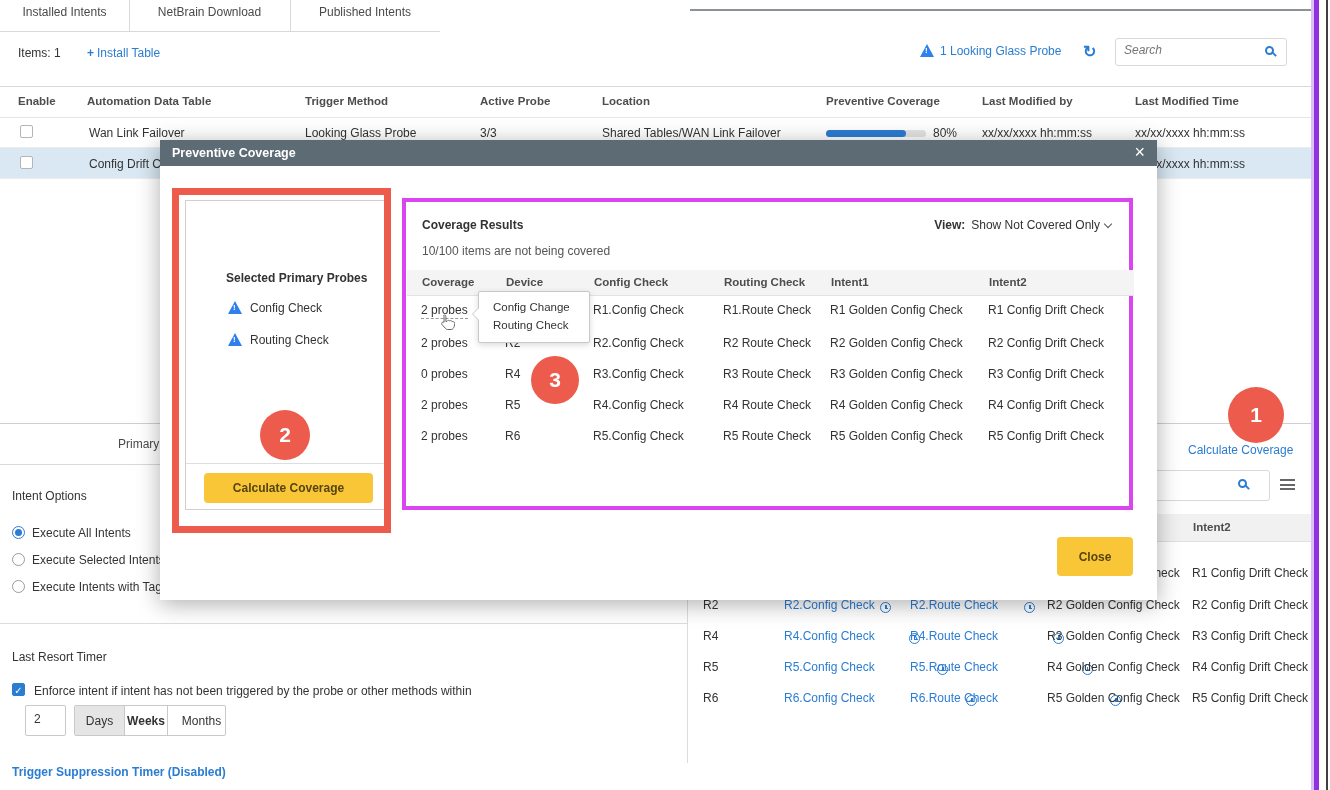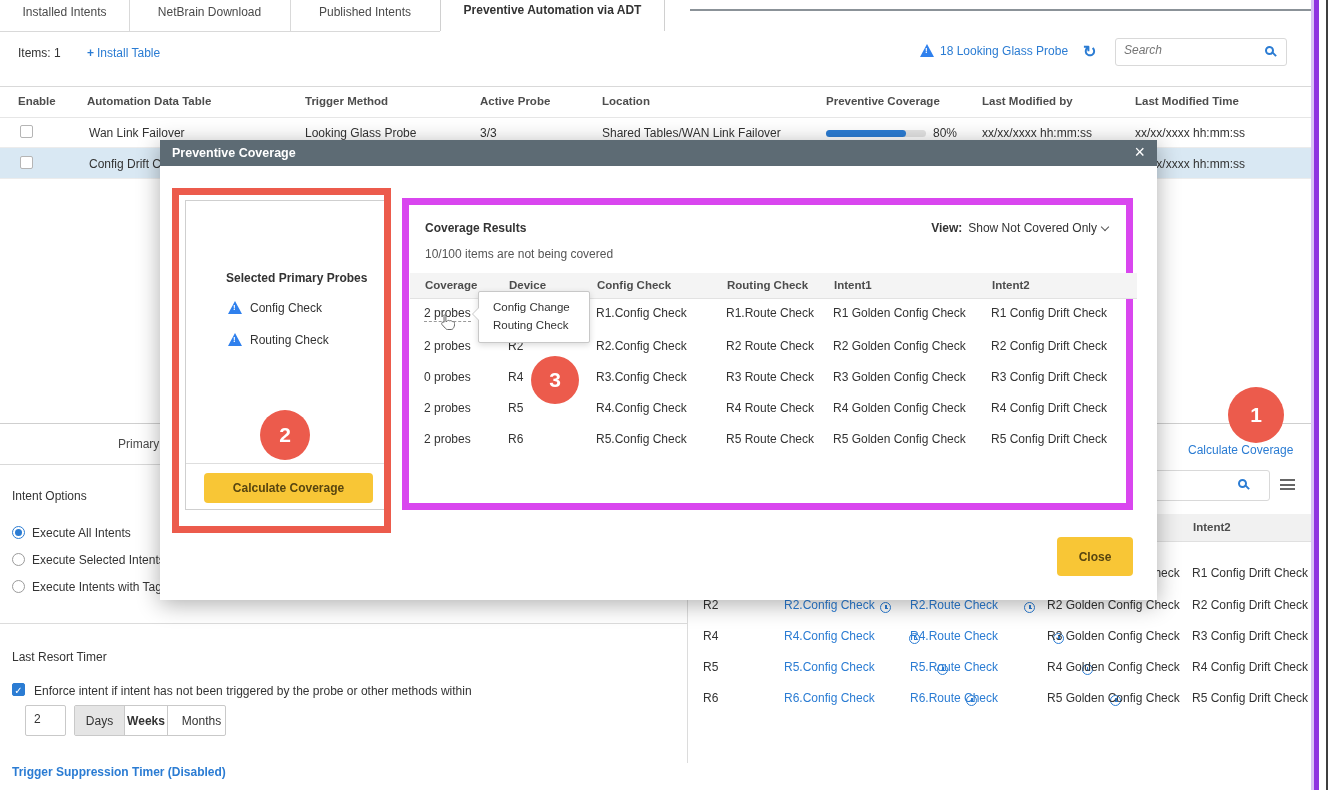--- a/index.html
+++ b/index.html
@@ -37,33 +37,32 @@
 </style>
 </head>
 <body>
 
 <div id="screen">
 
   <div class="a" style="left:0;top:0;width:1330px;height:31px;">
     <div class="a tab-label" style="left:0;top:0;width:129px;height:31px;text-align:center;padding-top:5px;"><span>Installed Intents</span></div>
     <div class="a tab-label" style="left:129px;top:0;width:161px;height:31px;text-align:center;padding-top:5px;"><span>NetBrain Download</span></div>
     <div class="a tab-label" style="left:290px;top:0;width:150px;height:31px;text-align:center;padding-top:5px;"><span>Published Intents</span></div>
-    <div class="a" style="left:440px;top:0;width:225px;height:31px;text-align:center;padding-top:3px;background:#fff;border-left:1px solid #d0d0d0;border-right:1px solid #d0d0d0;color:#333;font-weight:600;"><span>Preventive Automation via ADT</span></div>
     <div class="vline" style="left:129px;top:0;height:31px;"></div>
     <div class="vline" style="left:290px;top:0;height:31px;"></div>
     <div class="hline" style="left:0;top:31px;width:440px;"></div>
     <div class="a" style="left:690px;top:9px;width:624px;height:2px;background:#8b9298;"></div>
   </div>
 
   <div class="a cell" style="left:18px;top:46px;">Items: 1</div>
   <div class="a" style="left:87px;top:46px;cursor:pointer;">
     <span class="link" style="font-weight:700;margin-right:3px;">+</span><span class="link">Install Table</span>
   </div>
   <div class="a" style="left:920px;top:44px;cursor:pointer;">
-    <span class="warn" style="vertical-align:-2px;margin-right:6px;"><i>!</i></span><span class="link">18 Looking Glass Probe</span>
+    <span class="warn" style="vertical-align:-2px;margin-right:6px;"><i>!</i></span><span class="link">1 Looking Glass Probe</span>
   </div>
   <div class="a" style="left:1083px;top:42px;color:#2b7cd3;font-size:16px;font-weight:700;cursor:pointer;"><span>↻</span></div>
   <div class="a" style="left:1115px;top:38px;width:172px;height:28px;border:1px solid #d9d9d9;border-radius:3px;background:#fff;">
     <input style="position: absolute; left: 8px; top: 4px; width: 130px; border: none; outline: none; font-size: 12px; font-style: italic; color: rgb(136, 136, 136); font-family: &quot;Liberation Sans&quot;, sans-serif;" placeholder="Search">
     <span class="mag" style="position:absolute;right:12px;top:7px;"></span>
   </div>
 
   <div class="hline" style="left:0;top:86px;width:1316px;"></div>
   <div class="a hdr" style="left:18px;top:95px;">Enable</div>
   <div class="a hdr" style="left:87px;top:95px;">Automation Data Table</div>
@@ -199,21 +198,21 @@
       <div style="position:absolute;left:42px;top:100px;cursor:pointer;">
         <span class="warn" style="vertical-align:-2px;margin-right:8px;"><i>!</i></span><span>Config Check</span>
       </div>
       <div style="position:absolute;left:42px;top:132px;cursor:pointer;">
         <span class="warn" style="vertical-align:-2px;margin-right:8px;"><i>!</i></span><span>Routing Check</span>
       </div>
       <div class="hline" style="left:0;top:262px;width:203px;background:#dedede;"></div>
       <button class="yellow-btn" style="left:18px;top:272px;width:169px;height:30px;">Calculate Coverage</button>
     </div>
 
-    <div class="a" style="left:242px;top:58px;width:731px;height:312px;border:7px solid #d946ef;">
+    <div class="a" style="left:242px;top:58px;width:731px;height:312px;border:4px solid #d946ef;">
       <div style="position:absolute;left:16px;top:16px;font-weight:700;color:#333;">Coverage Results</div>
       <div class="a" style="right:18px;top:16px;cursor:pointer;white-space:nowrap;">
         <span style="font-weight:700;margin-right:6px;">View:</span><span>Show Not Covered Only</span><span class="chev"></span>
       </div>
       <div style="position:absolute;left:16px;top:42px;color:#555;">10/100 items are not being covered</div>
 
       <div class="a" style="left:1px;top:68px;width:727px;height:26px;background:#f4f4f4;border-bottom:1px solid #e2e2e2;">
         <span class="hdr a" style="left:15px;top:6px;">Coverage</span>
         <span class="hdr a" style="left:99px;top:6px;">Device</span>
         <span class="hdr a" style="left:187px;top:6px;">Config Check</span>

